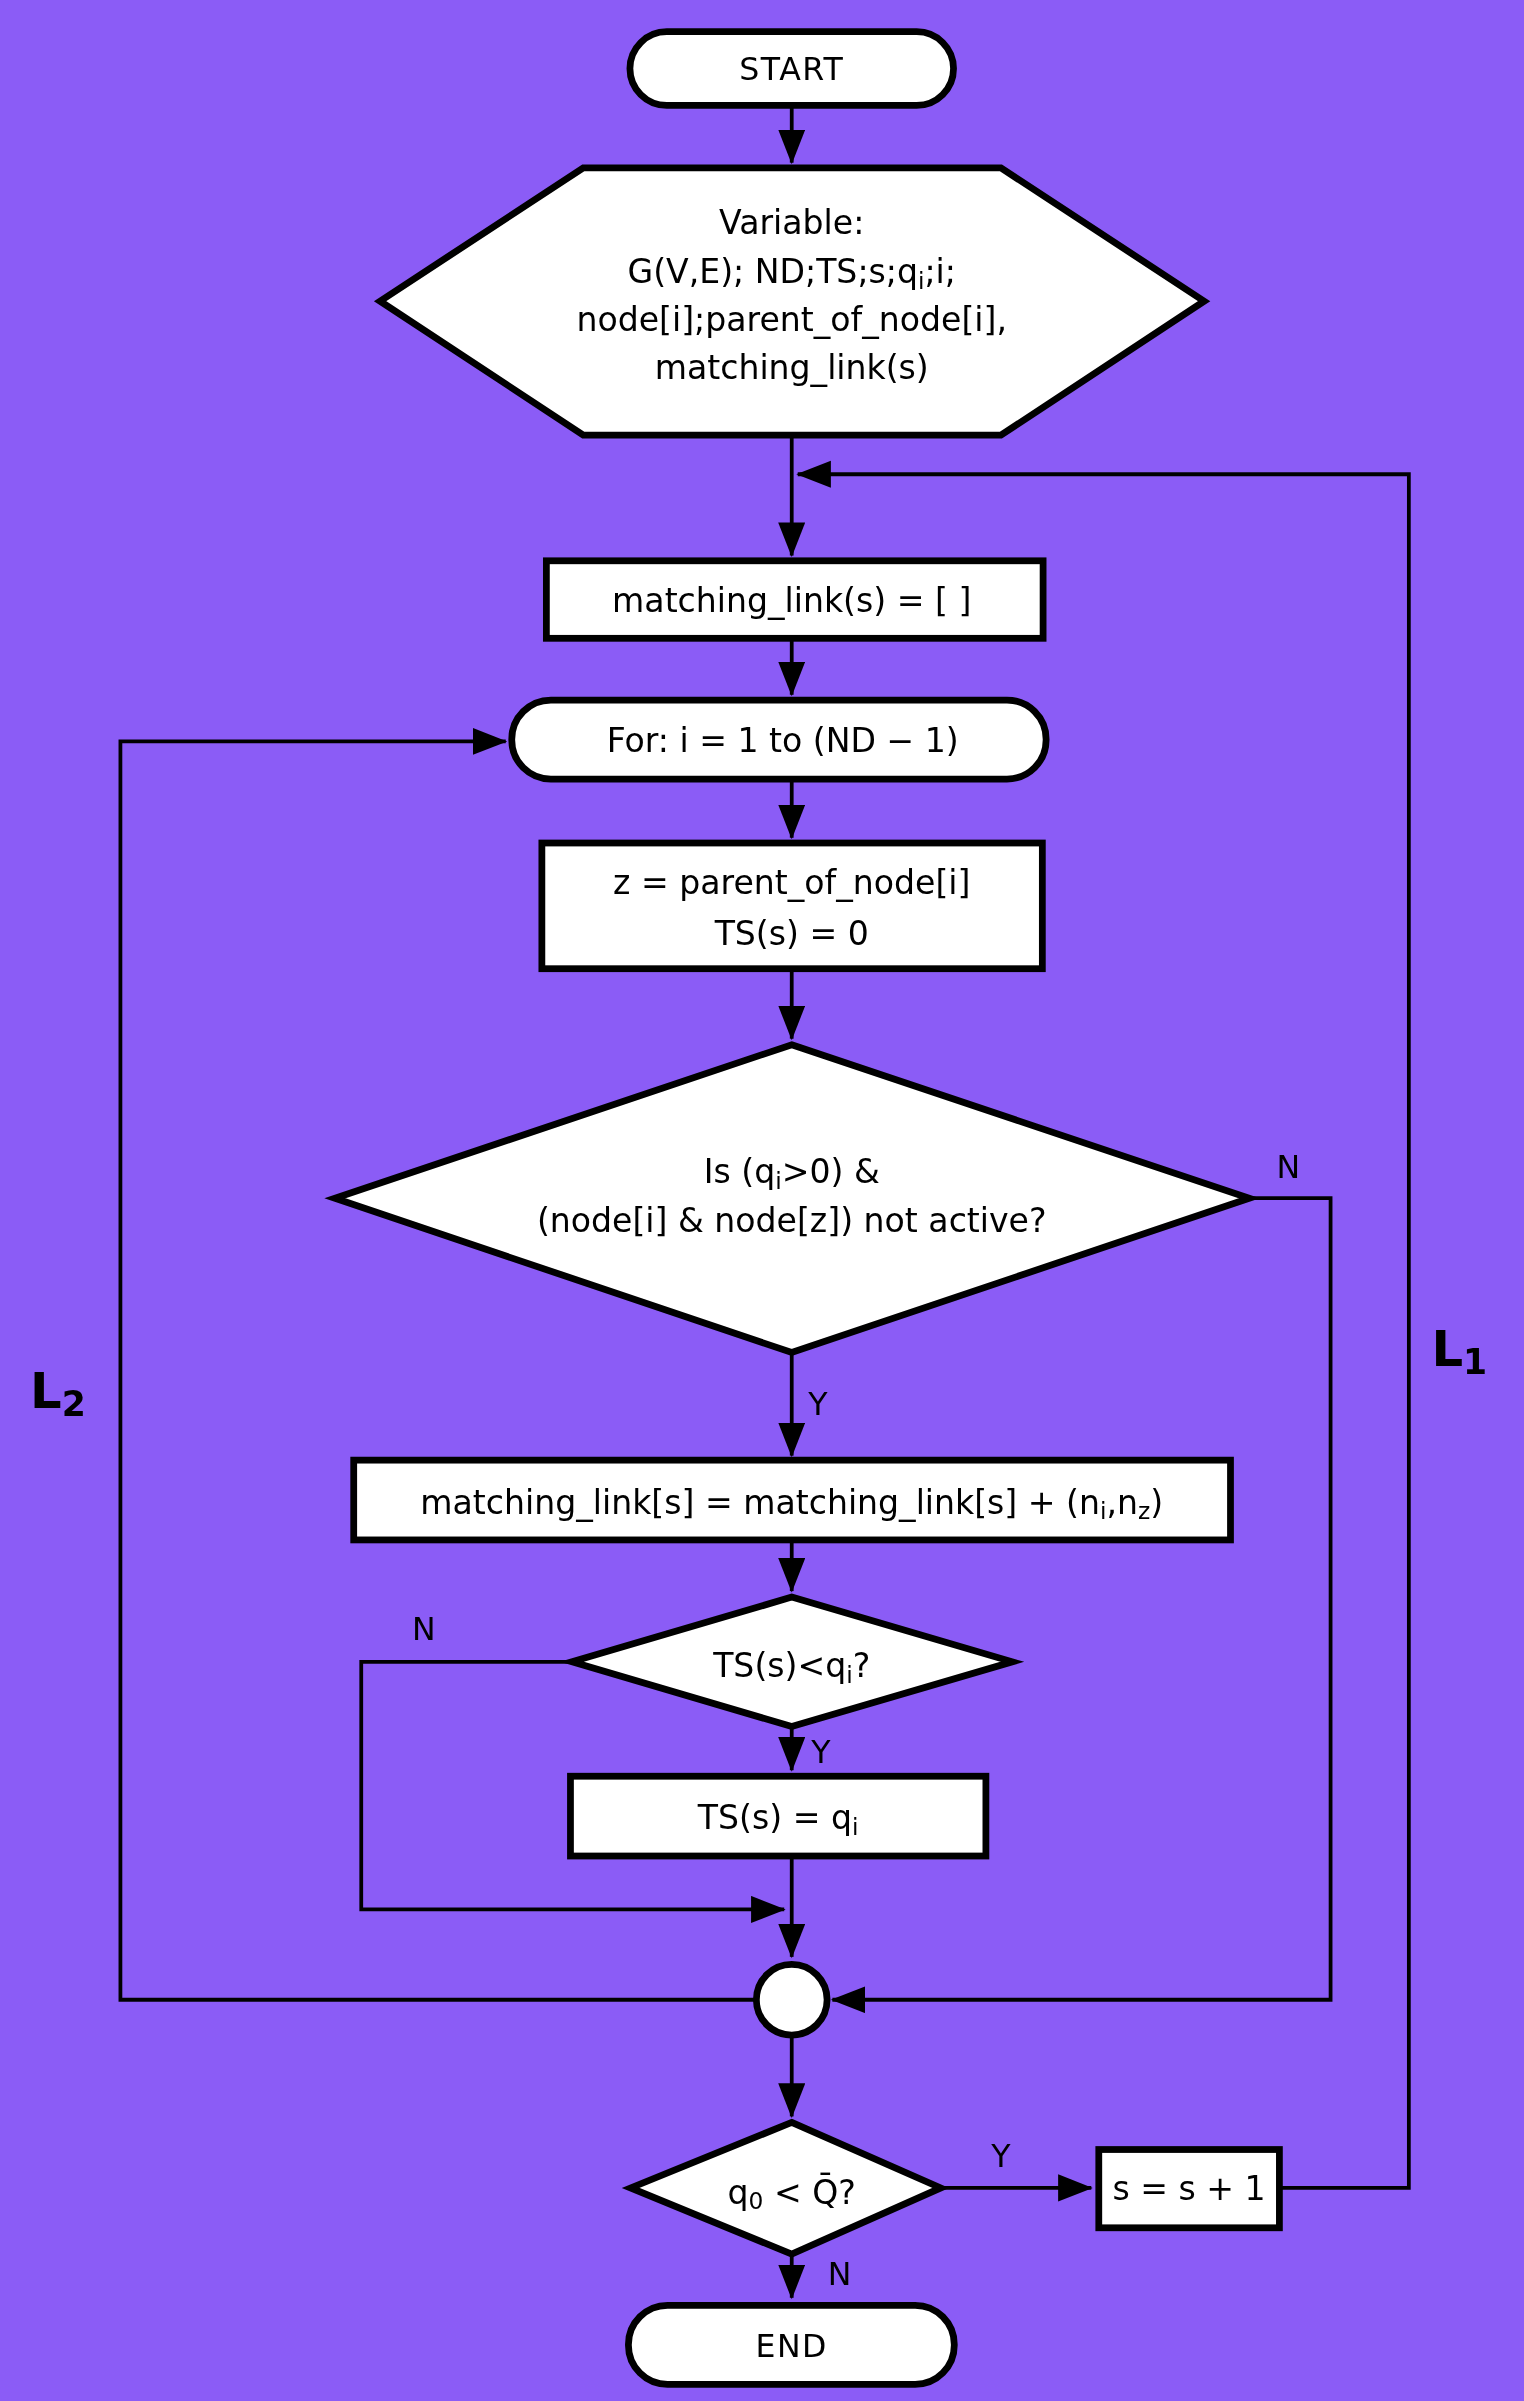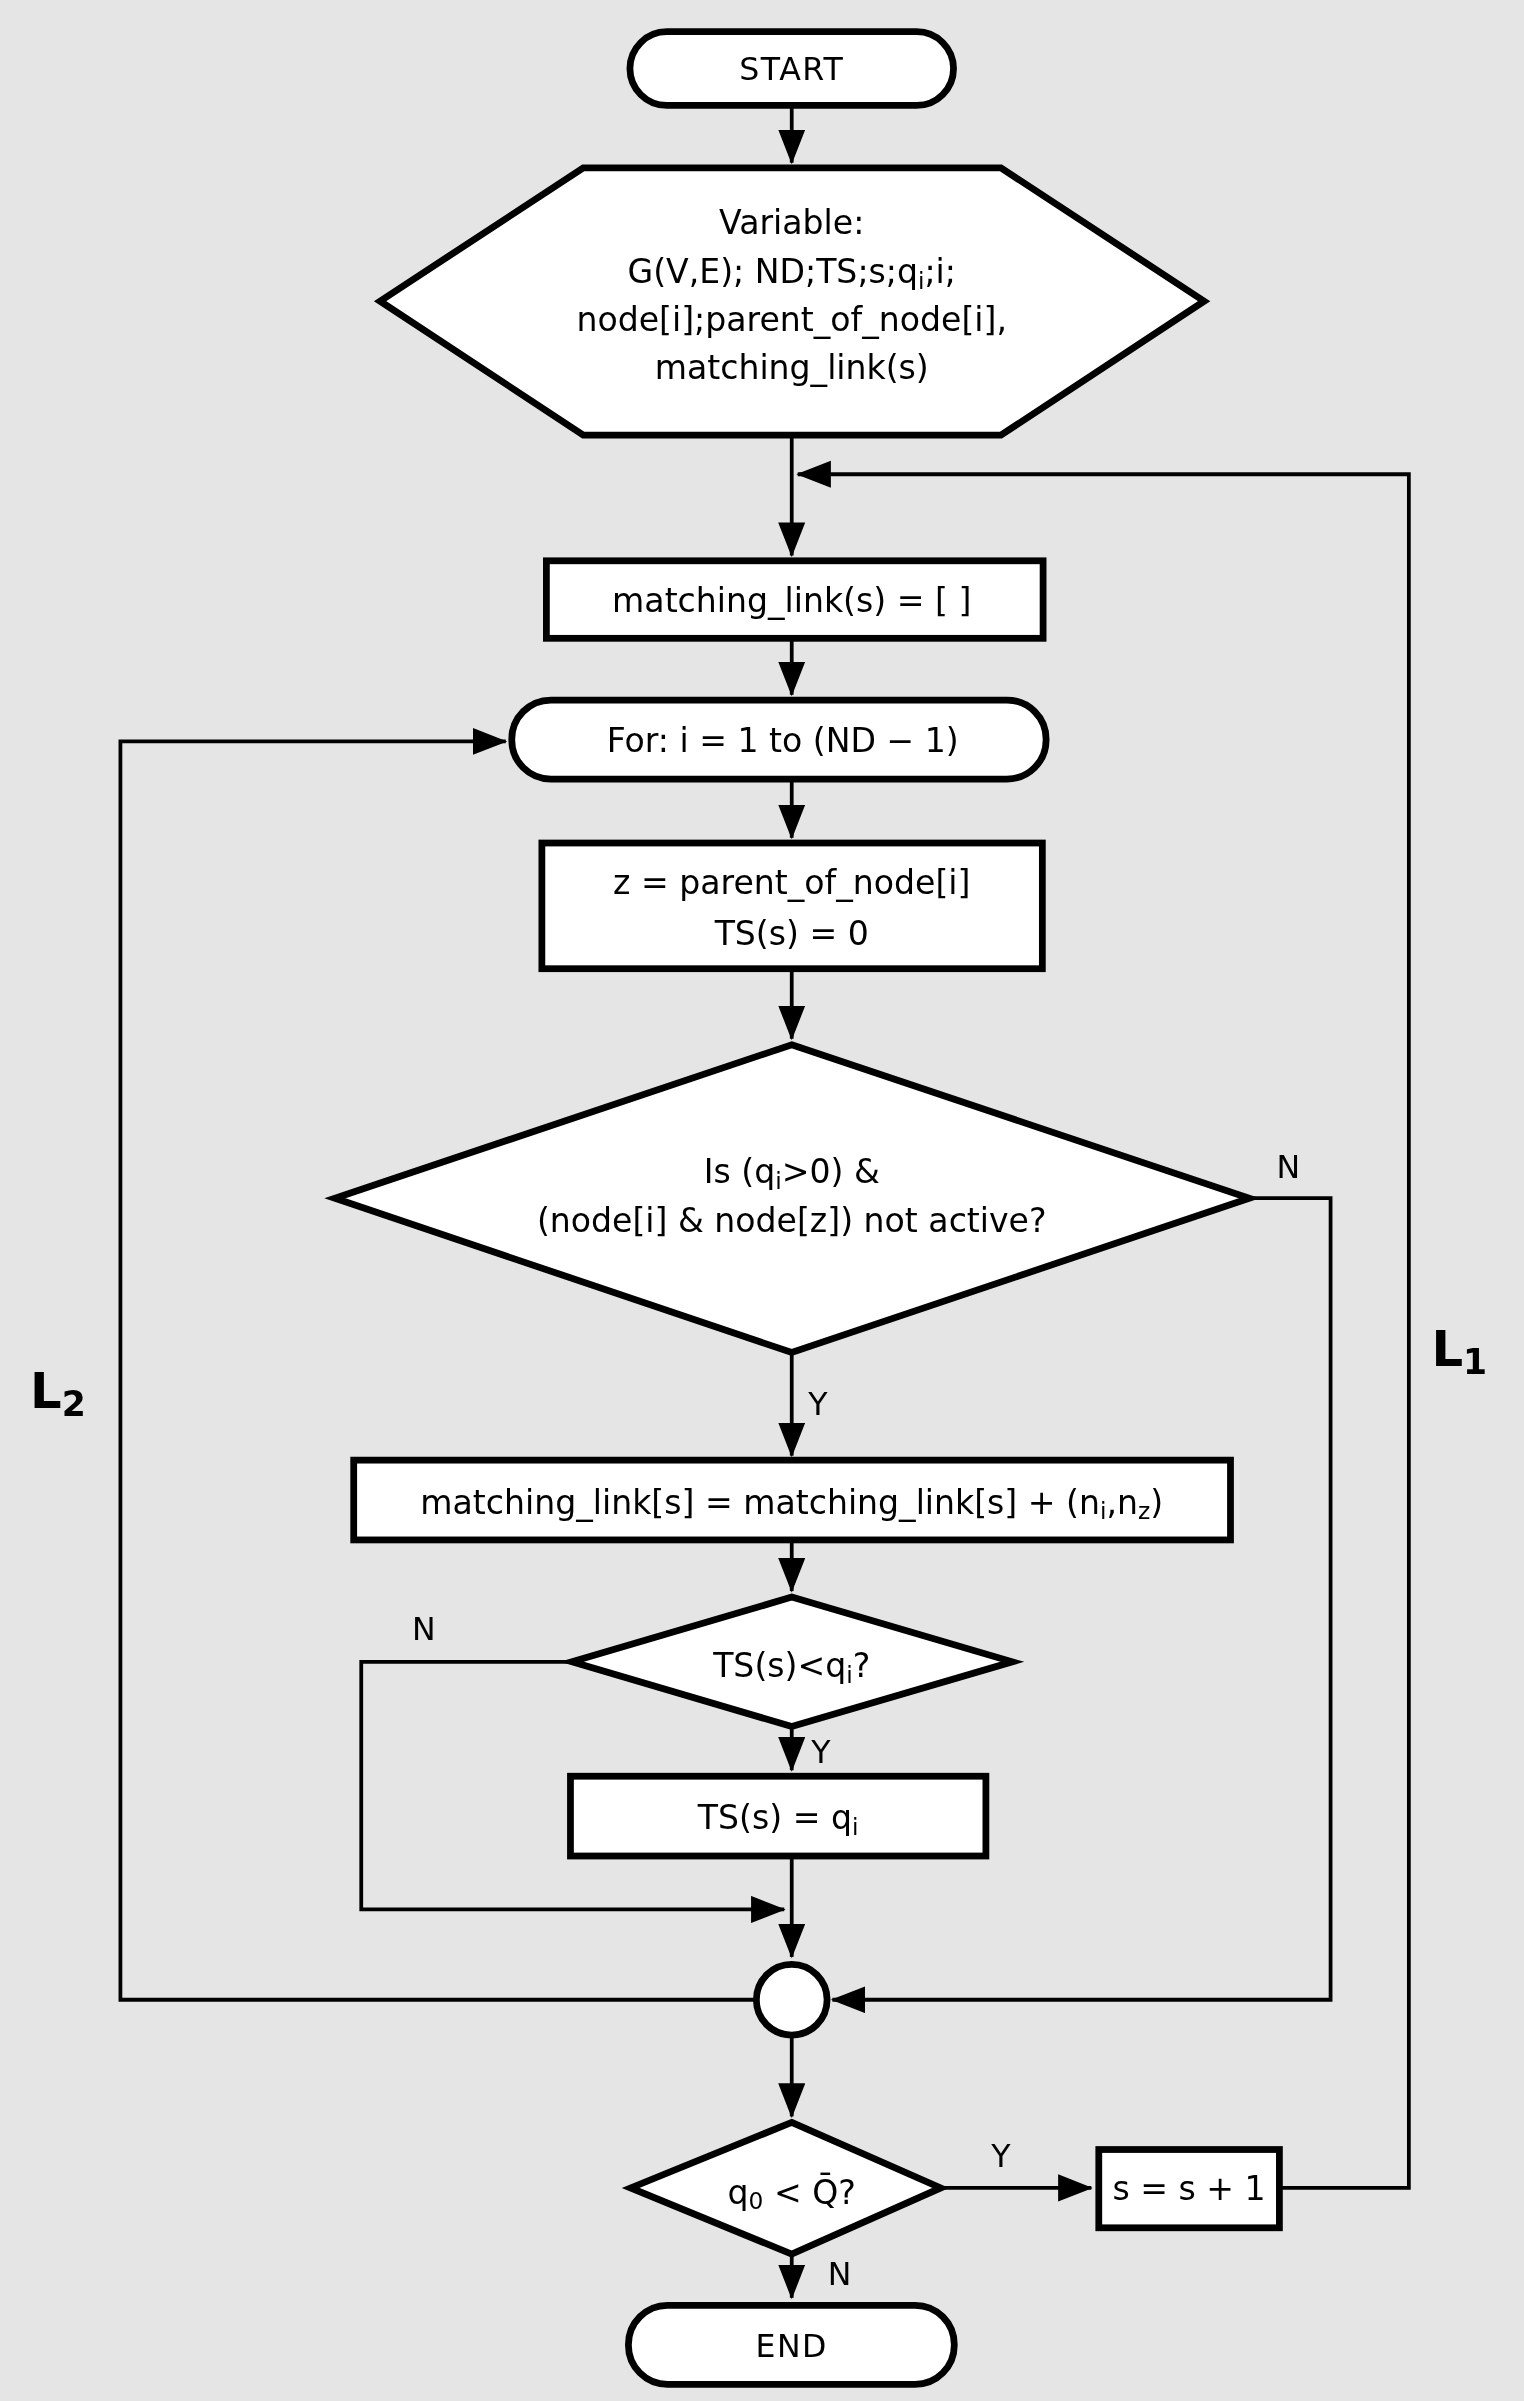--- a/index.html
+++ b/index.html
@@ -1,19 +1,19 @@
 <!DOCTYPE html>
 <html style="font-size:12px"><head>
 <meta charset="utf-8">
 <style>
   html,body{margin:0;padding:0;background:#ffffff;}
   .canvas{
     position:relative;
     width:1524px;height:2401px;
-    background:#e5e5e5;
+    background:#8b5cf6;
     font-family:"DejaVu Sans", sans-serif;
   }
   svg{display:block;}
   .shape{fill:#ffffff;stroke:#000000;stroke-width:9;}
   .conn{fill:none;stroke:#000000;stroke-width:5;}
   text{fill:#000000;font-family:"DejaVu Sans", sans-serif;dominant-baseline:central;}
   .node-text{font-size:44px;}
   .term-text{font-size:42px;letter-spacing:2px;}
   .branch-text{font-size:42px;}
   .loop-text{font-size:66px;font-weight:bold;}

